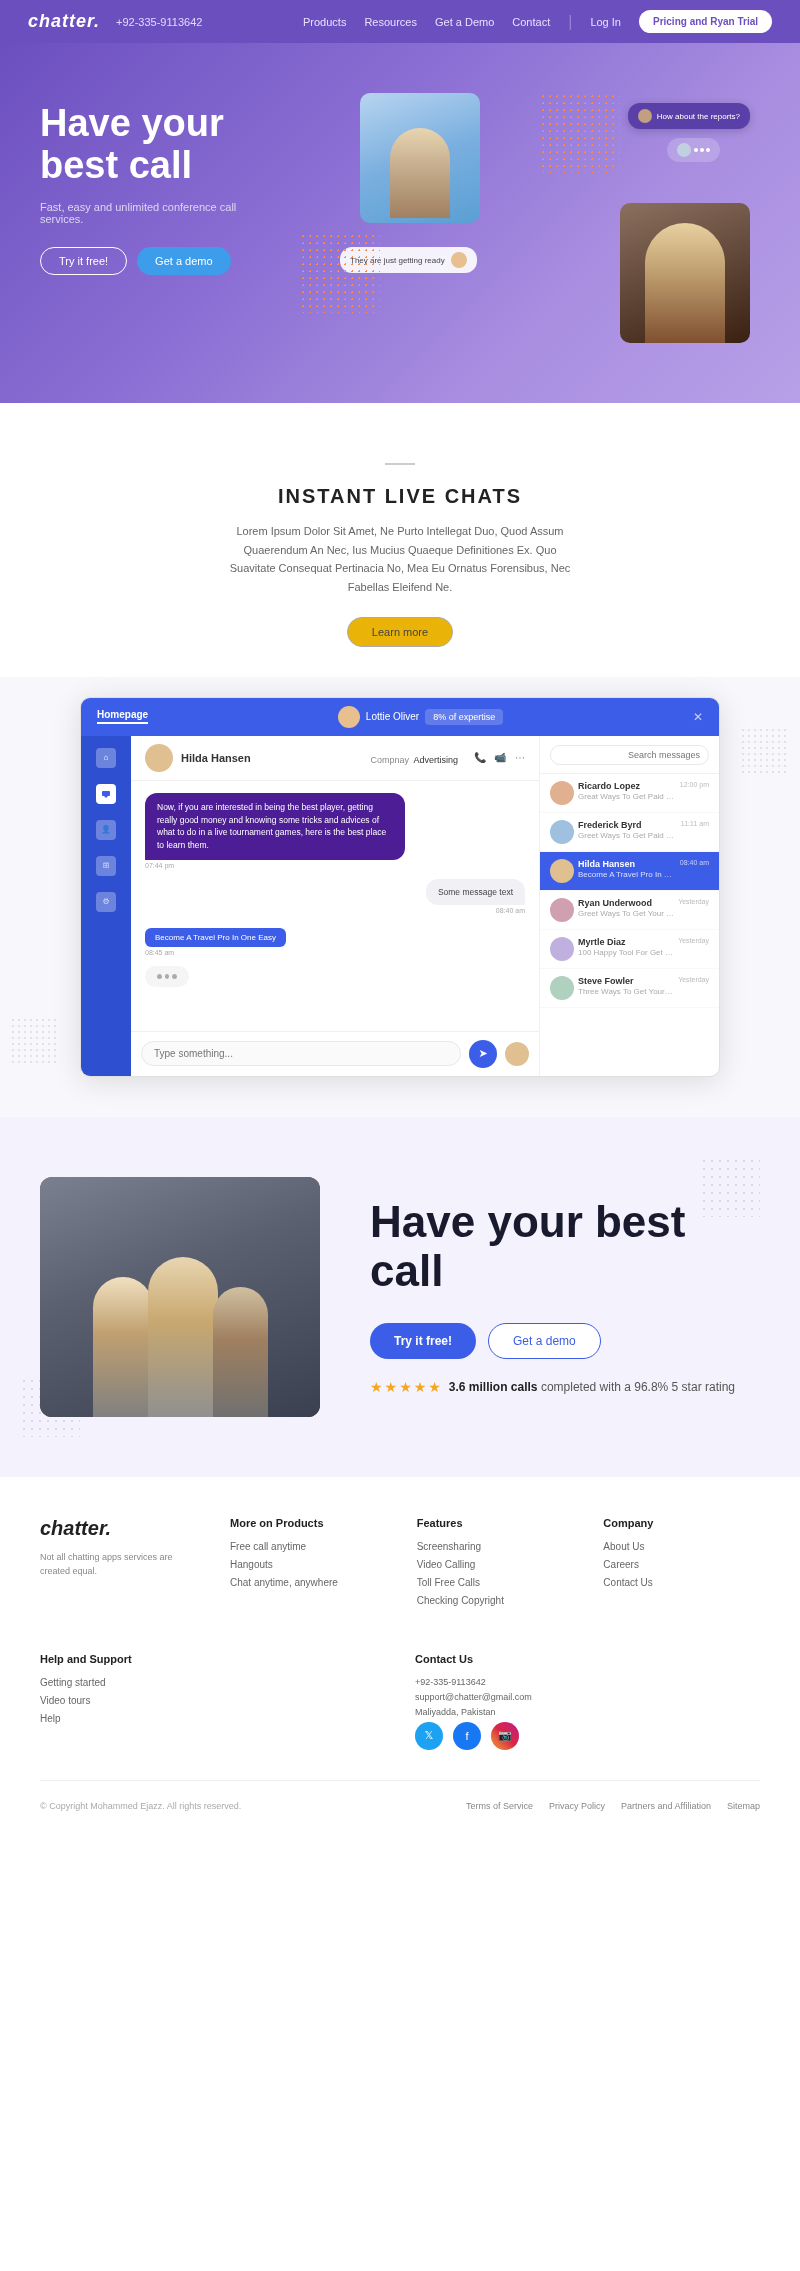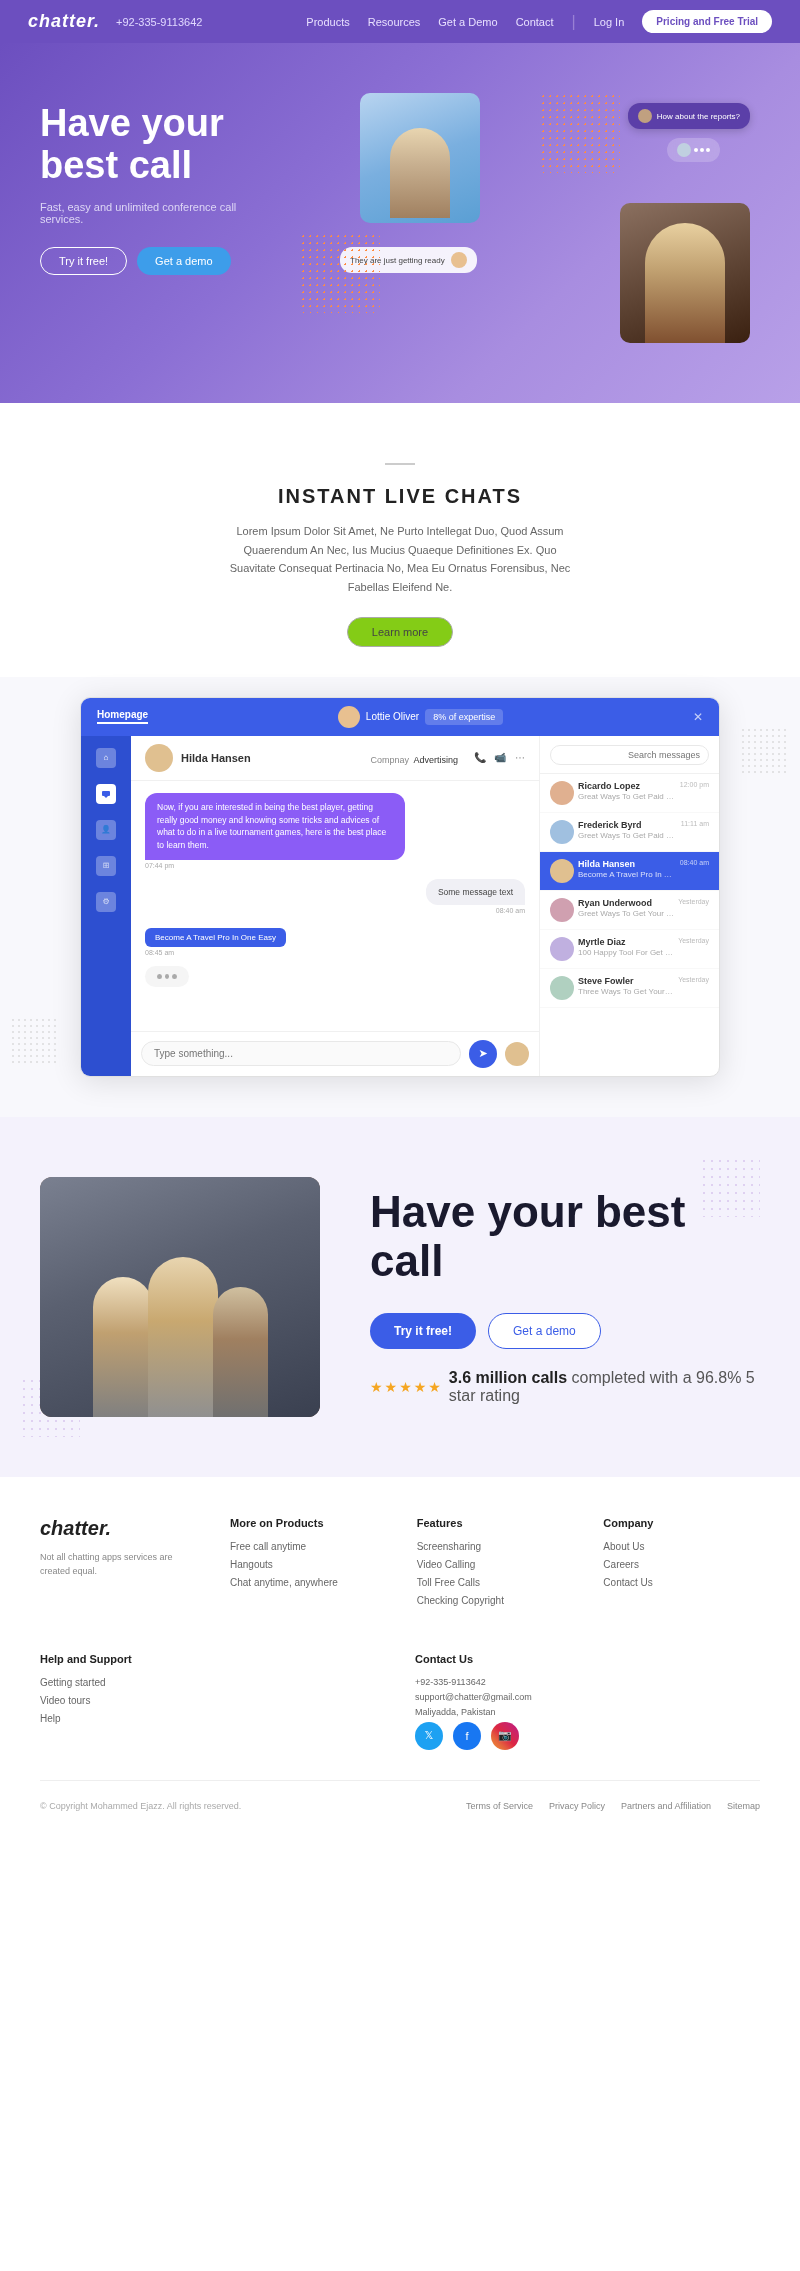--- a/index.html
+++ b/index.html
@@ -77,21 +77,21 @@
     }
 
     
     .section-live-chats {
       background: #fff; padding: 60px 40px 30px; text-align: center;
     }
     .section-divider { width: 30px; height: 2px; background: #ccc; margin: 0 auto 20px; }
     .section-title { font-size: 20px; font-weight: 800; letter-spacing: 2px; color: #222; margin-bottom: 14px; }
     .section-desc { font-size: 11px; color: #666; line-height: 1.7; max-width: 360px; margin: 0 auto 20px; }
     .btn-learn {
-      border: 1.5px solid #aaa; background: #84cc16; color: #444; border-radius: 20px;
+      border: 1.5px solid #aaa; background: #eab308; color: #444; border-radius: 20px;
       padding: 8px 24px; font-size: 11px; cursor: pointer;
     }
 
     
     .chat-mockup-wrap {
       background: #f8f8fc; padding: 20px 30px 40px; position: relative;
     }
     .chat-mockup {
       background: #fff; border-radius: 10px; overflow: hidden;
       box-shadow: 0 4px 30px rgba(0,0,0,0.12); max-width: 640px; margin: 0 auto;
@@ -127,21 +127,21 @@
     .chat-contact-info { display: flex; align-items: center; gap: 8px; }
     .contact-avatar { width: 28px; height: 28px; border-radius: 50%; background: #e0c090; }
     .contact-name { font-size: 11px; font-weight: 600; color: #333; }
     .contact-actions { display: flex; gap: 8px; align-items: center; }
     .contact-action-icon { font-size: 10px; color: #888; cursor: pointer; }
     .contact-dept-label { font-size: 9px; color: #888; }
     .contact-dept-val { font-size: 9px; color: #333; font-weight: 500; }
 
     .chat-messages { flex: 1; padding: 12px 14px; overflow-y: auto; display: flex; flex-direction: column; gap: 10px; }
     .msg-bubble-left {
-      background: #8b5cf6; color: #fff; font-size: 8.5px; line-height: 1.5;
+      background: #4c1d95; color: #fff; font-size: 8.5px; line-height: 1.5;
       padding: 8px 12px; border-radius: 12px 12px 12px 0; max-width: 260px;
     }
     .msg-time { font-size: 7px; color: #aaa; margin-top: 2px; }
     .msg-right { display: flex; flex-direction: column; align-items: flex-end; }
     .msg-bubble-right {
       background: #f0f0f5; color: #444; font-size: 8.5px; padding: 8px 12px;
       border-radius: 12px 12px 0 12px; max-width: 160px;
     }
     .msg-btn {
       background: #3b5de7; color: #fff; border: none; border-radius: 6px;
@@ -209,21 +209,21 @@
       display: flex; align-items: flex-end; justify-content: center; padding-bottom: 0;
     }
     .best-call-text { flex: 1; padding-left: 50px; }
     .best-call-title { font-size: 44px; font-weight: 900; color: #1a1a2e; line-height: 1.1; margin-bottom: 28px; }
     .best-call-btns { display: flex; gap: 12px; margin-bottom: 20px; }
     .btn-blue { background: #3b5de7; color: #fff; border: none; border-radius: 20px; padding: 10px 24px; font-size: 12px; cursor: pointer; font-weight: 600; }
     .btn-outline-blue { border: 1.5px solid #3b5de7; color: #3b5de7; background: #fff; border-radius: 20px; padding: 10px 24px; font-size: 12px; cursor: pointer; }
     .rating-row { display: flex; align-items: center; gap: 8px; }
     .stars { display: flex; gap: 2px; }
     .star { color: #f5a623; font-size: 14px; }
-    .rating-text { font-size: 16px; color: #555; }
+    .rating-text { font-size: 12px; color: #555; }
     .rating-text strong { color: #222; }
 
     .dots-pattern-corner {
       position: absolute; width: 60px; height: 60px;
       background-image: radial-gradient(circle, #c0a0e0 1.5px, transparent 1.5px);
       background-size: 8px 8px; opacity: 0.4;
     }
     .dots-bc-tr { top: 40px; right: 40px; }
     .dots-bc-bl { bottom: 40px; left: 20px; }
 
@@ -263,21 +263,21 @@
     <span class="nav-logo">chatter.</span>
     <span class="nav-phone">+92-335-9113642</span>
   </div>
   <div class="nav-links">
     <a>Products</a>
     <a>Resources</a>
     <a>Get a Demo</a>
     <a>Contact</a>
     <span class="sep">|</span>
     <button class="nav-btn-login">Log In</button>
-    <button class="nav-btn-trial">Pricing and Free Trial</button>
+    <button class="nav-btn-trial">Pricing and Ryan Trial</button>
   </div>
 </nav>
 
 <section class="hero">
   <div class="hero-content">
     <div class="hero-text">
       <h1 class="hero-title">Have your best call</h1>
       <p class="hero-sub">Fast, easy and unlimited conference call services.</p>
       <div class="hero-btns">
         <button class="btn-outline">Try it free!</button>

